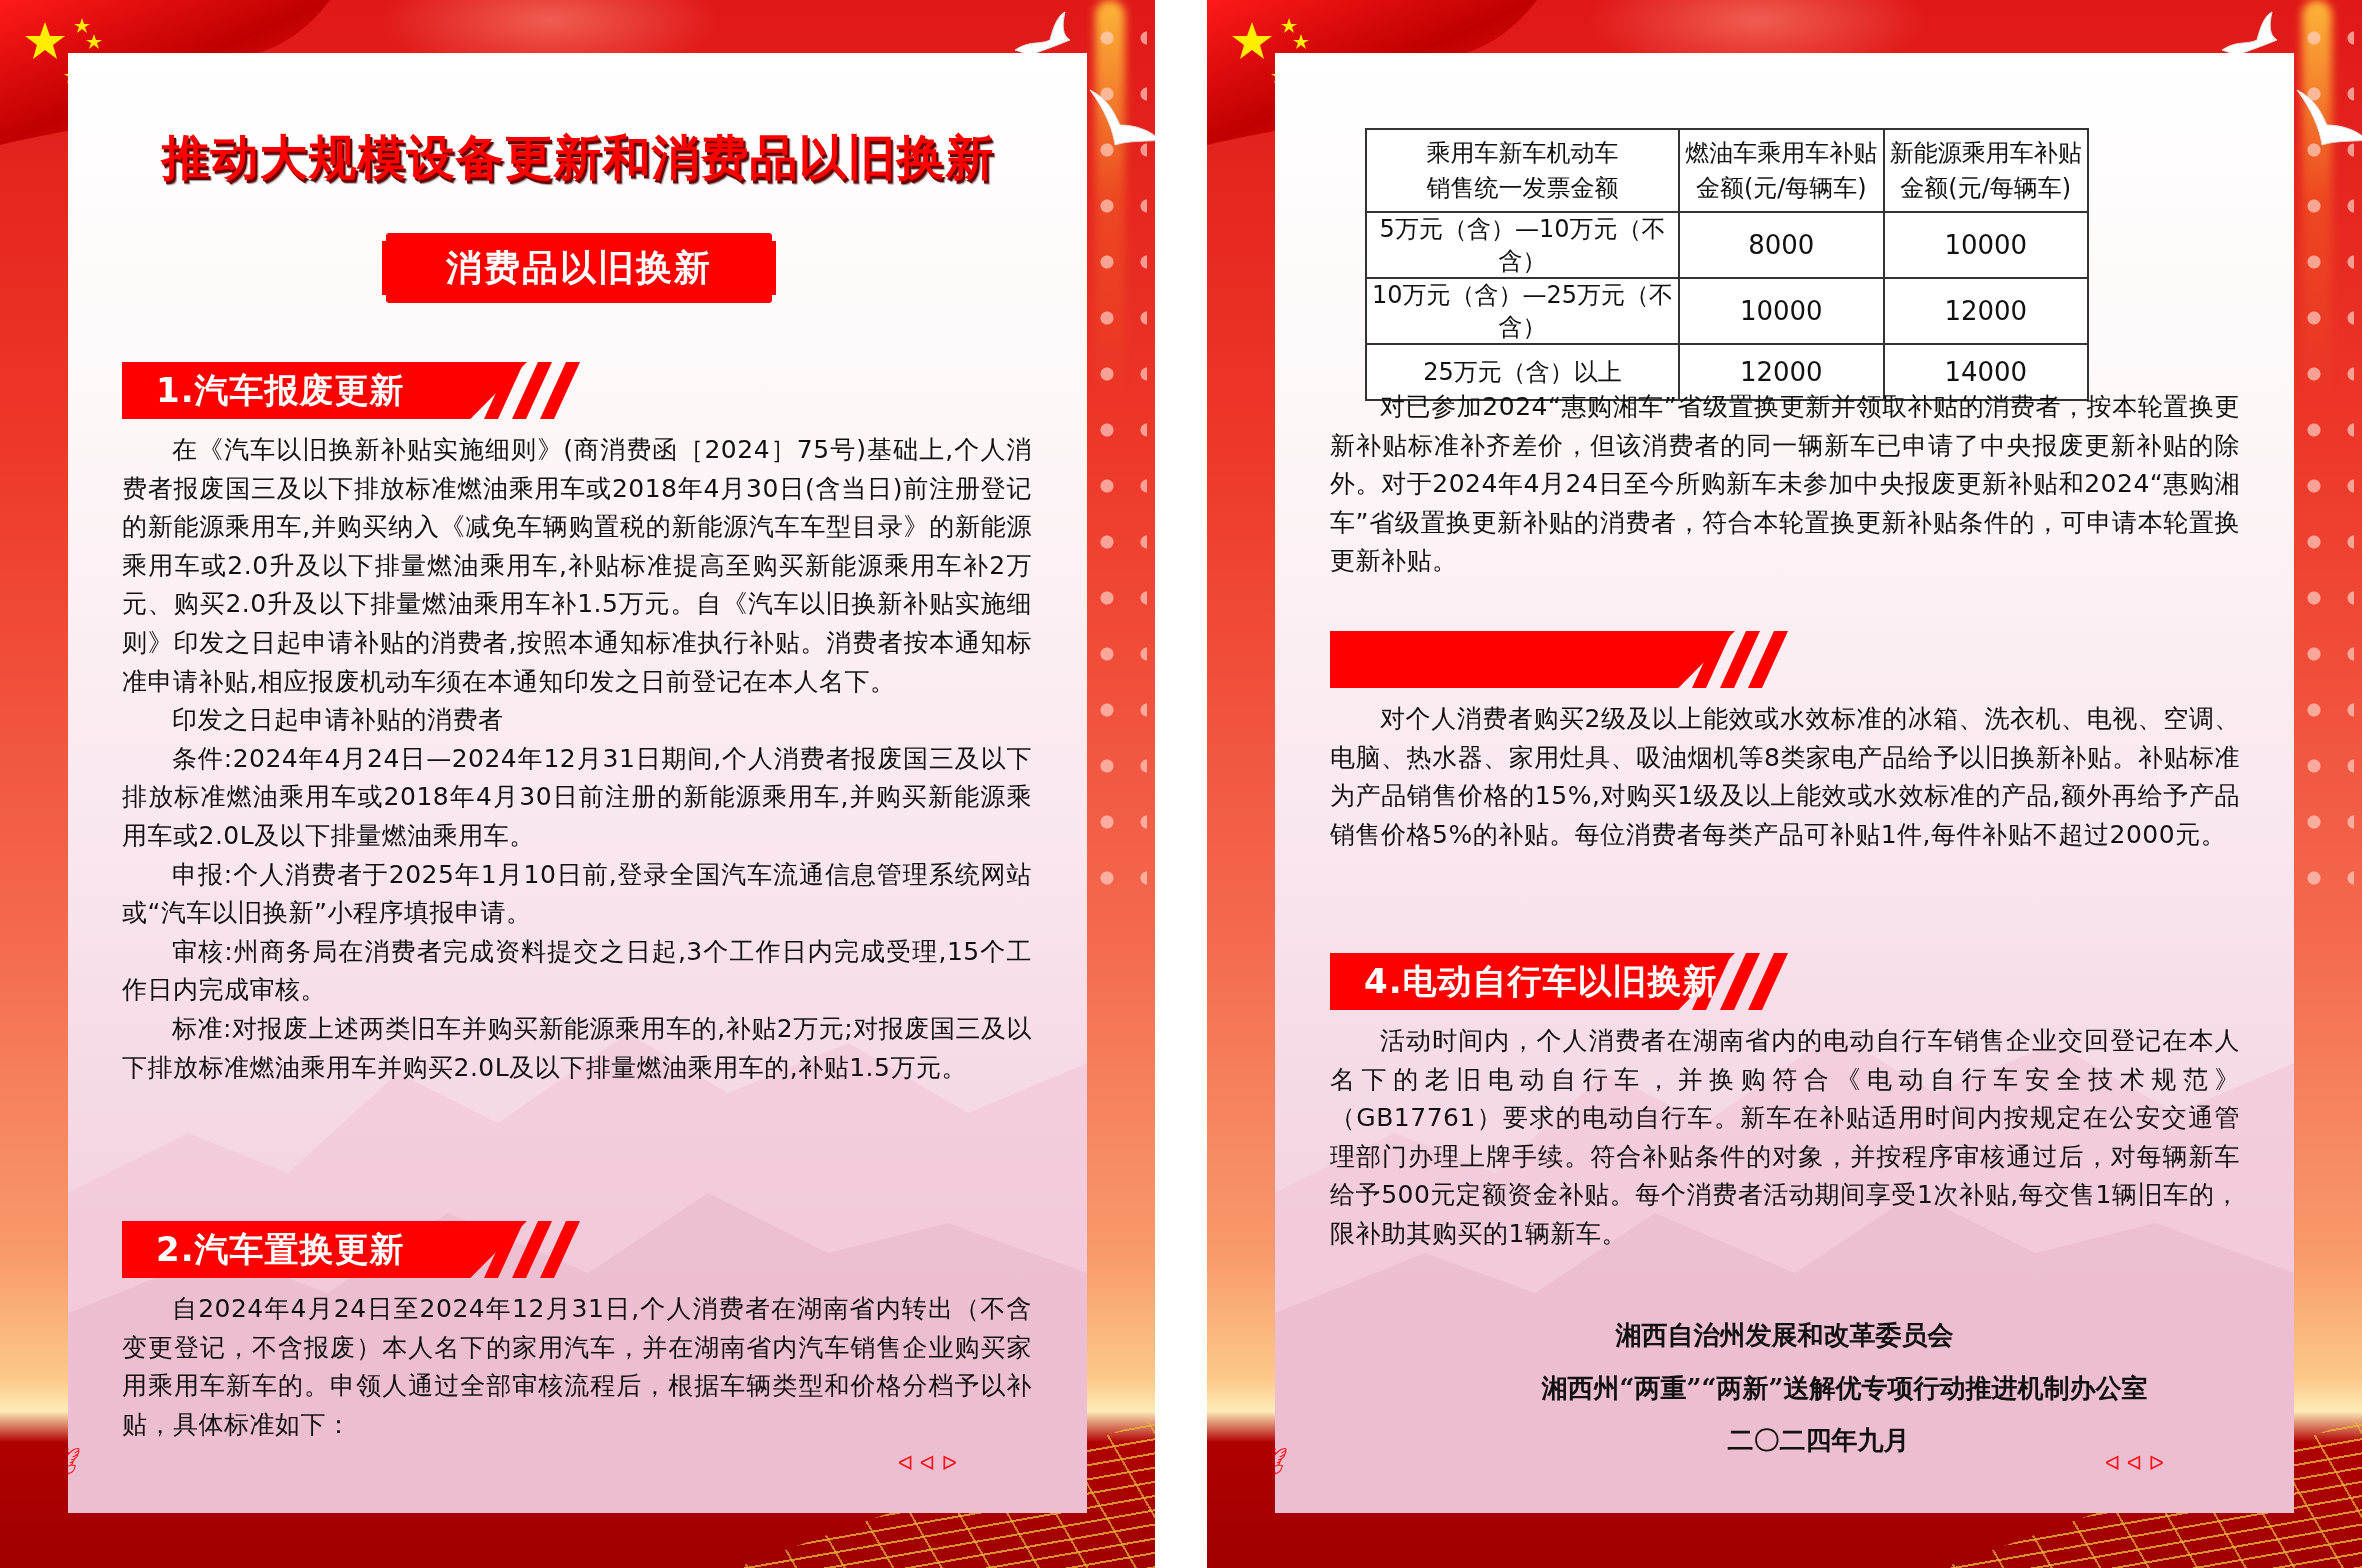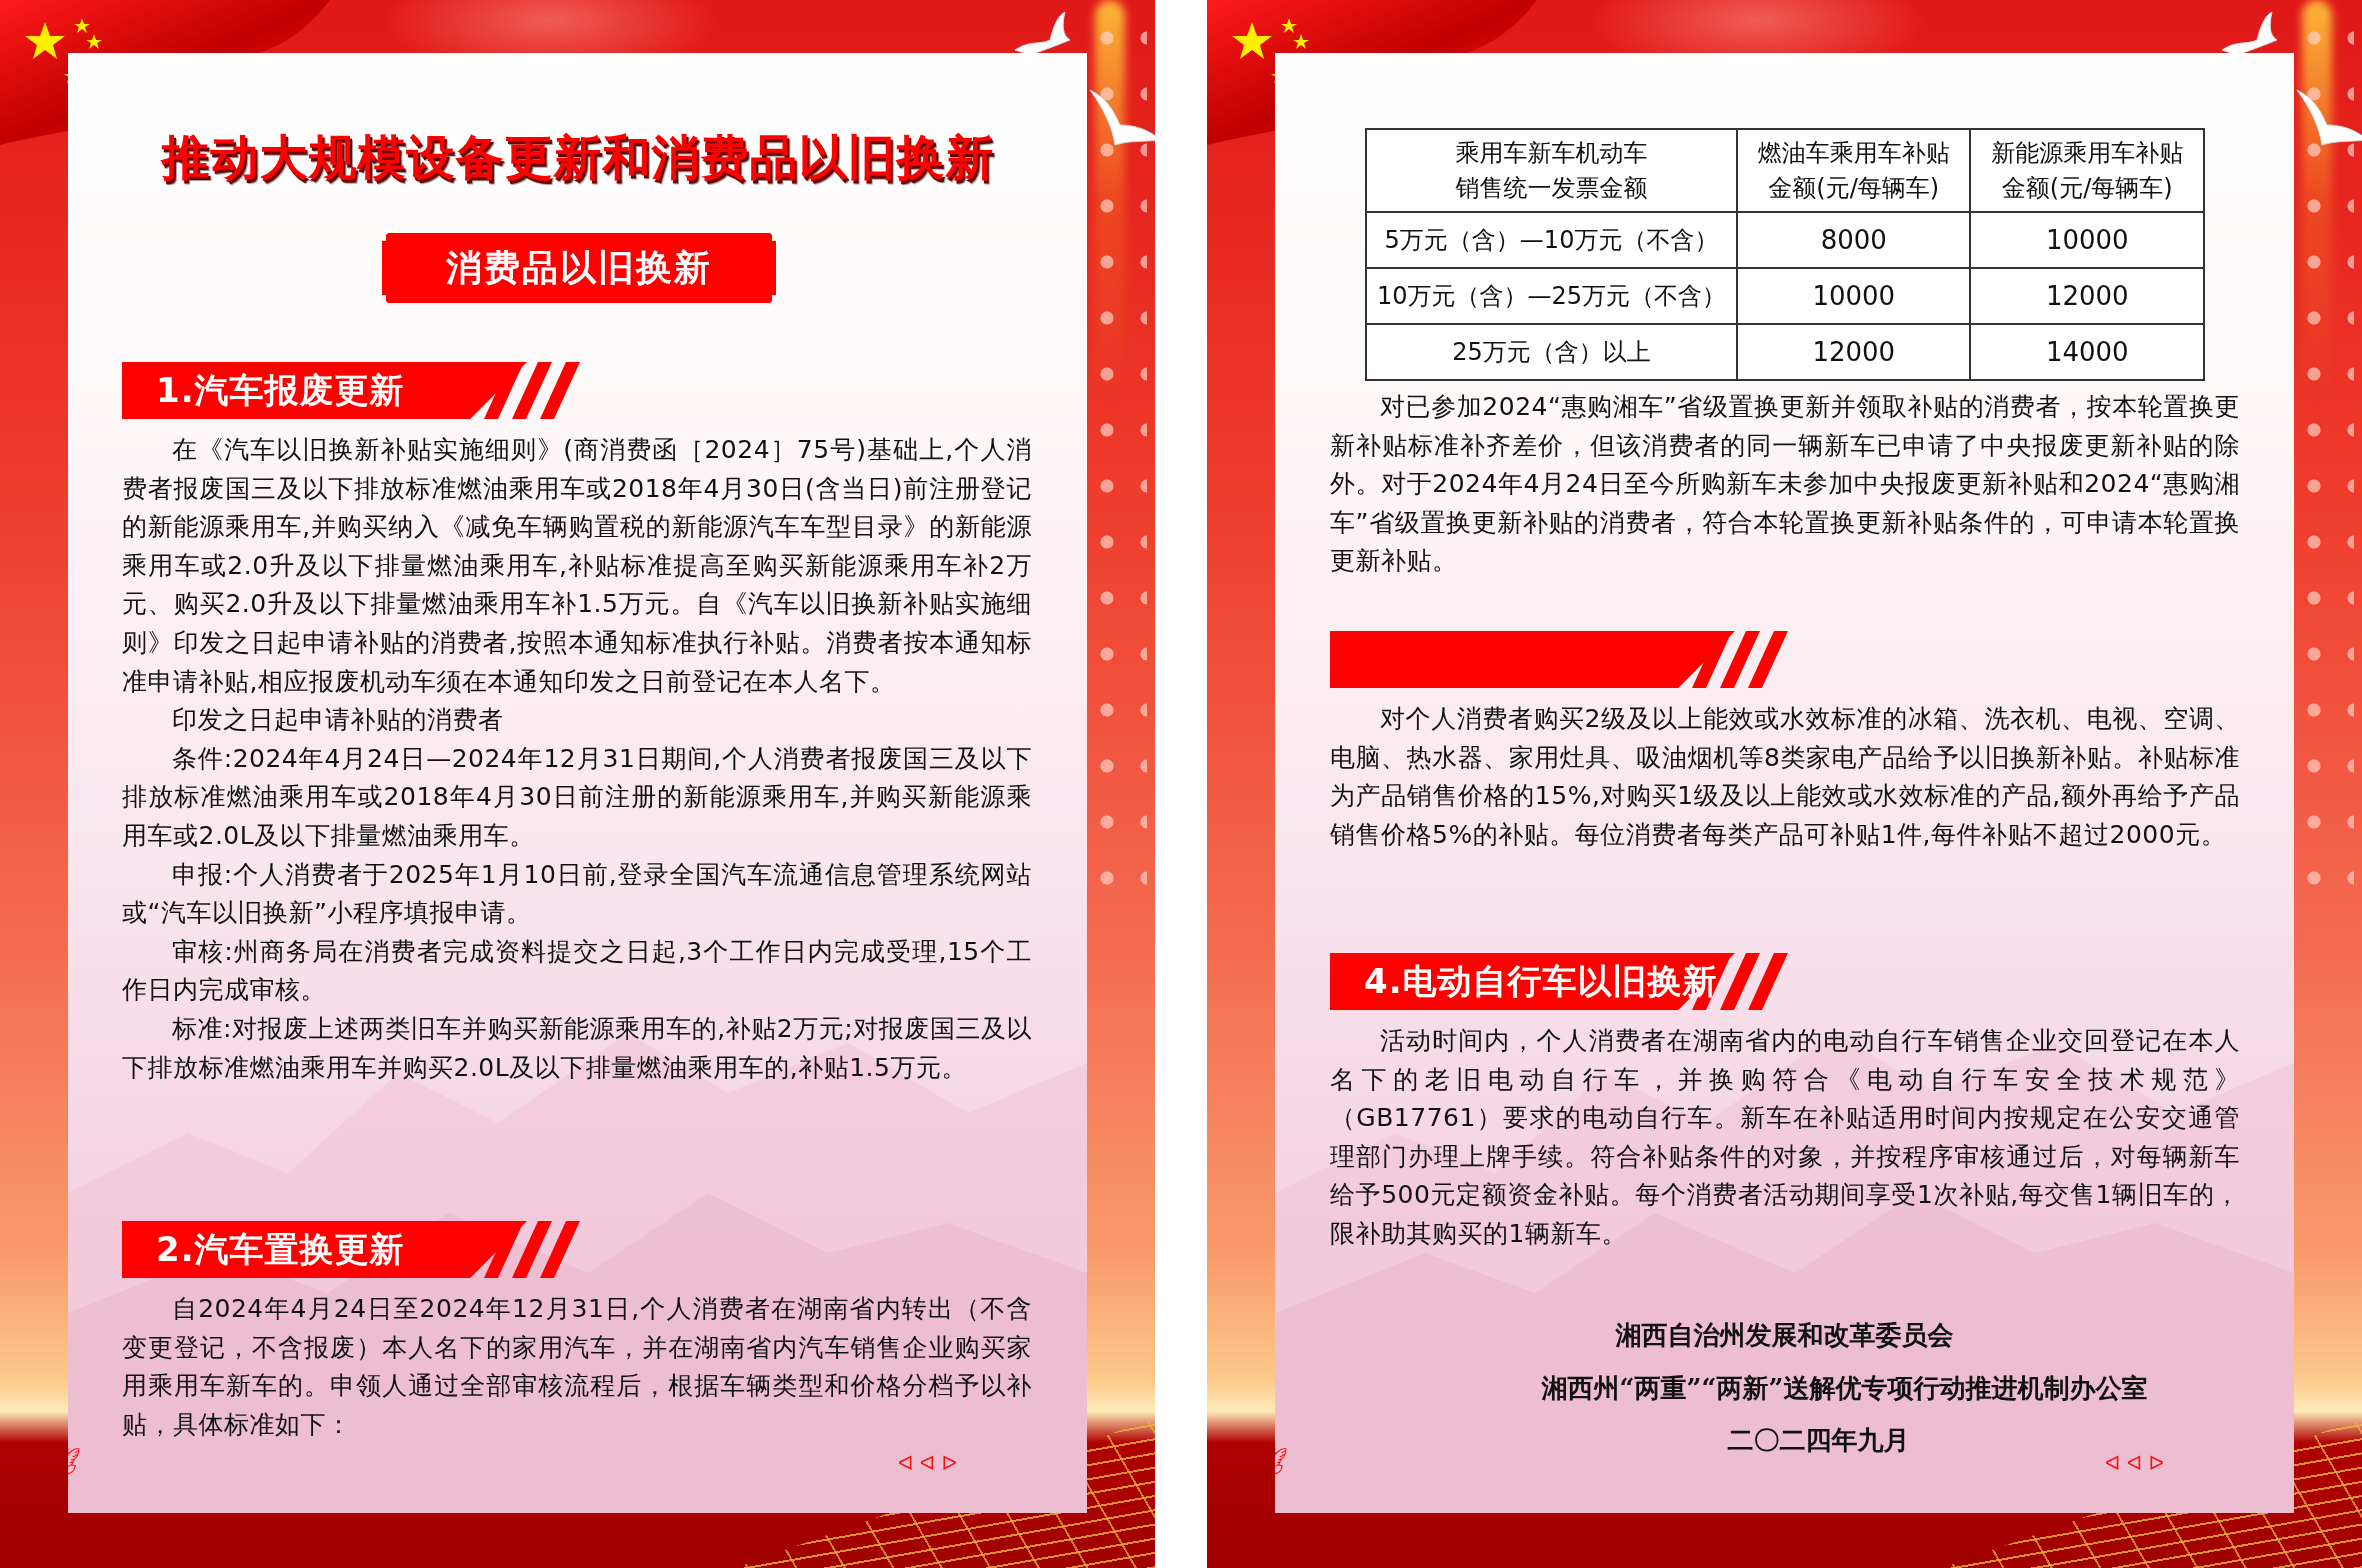--- a/index.html
+++ b/index.html
@@ -53,21 +53,21 @@
   .sec-head .bar { position: absolute; left: 0; top: 0; height: 57px; width: 405px; background: #ff0000;
     clip-path: polygon(0 0, 100% 0, 86% 100%, 0 100%); }
   .sec-head .stripe { position: absolute; top: 0; height: 57px; width: 40px; background: #ff0000;
     clip-path: polygon(65% 0, 100% 0, 35% 100%, 0 100%); }
   .sec-head .label { position: absolute; left: 34px; top: 0; height: 57px; line-height: 57px;
     color: #fff; font-weight: bold; font-size: 34px; letter-spacing: 1px; white-space: nowrap; }
 
   .para { position: absolute; font-size: 25px; line-height: 38.6px; color: #111; text-align: justify; letter-spacing: 0.5px; }
   .para p { text-indent: 2em; }
 
-  table.subsidy { position: absolute; left: 90px; top: 75px; width: 840px; border-collapse: collapse; background: #fff; font-size: 24px; }
+  table.subsidy { position: absolute; left: 90px; top: 75px; width: 724px; border-collapse: collapse; background: #fff; font-size: 24px; }
   table.subsidy th, table.subsidy td { border: 2px solid #333; text-align: center; font-weight: normal; color: #111; }
   table.subsidy th { height: 83px; line-height: 35px; }
   table.subsidy td { height: 56px; }
   table.subsidy td.num { font-size: 26px; }
 
   .sign { position: absolute; left: 0; width: 1019px; font-family: "DejaVu Serif", "Liberation Serif", serif; font-weight: bold; font-size: 26px; color: #111; text-align: center; }
 </style>
 </head>
 <body>
 

